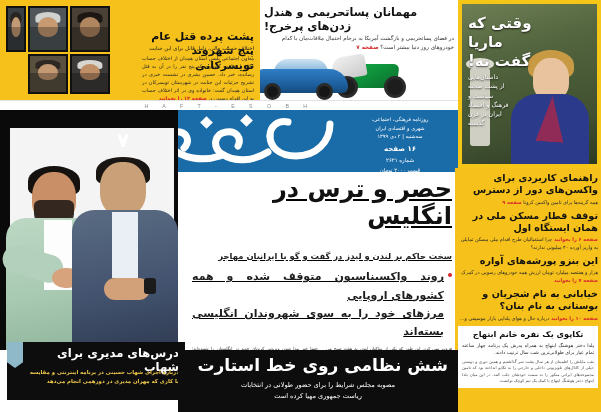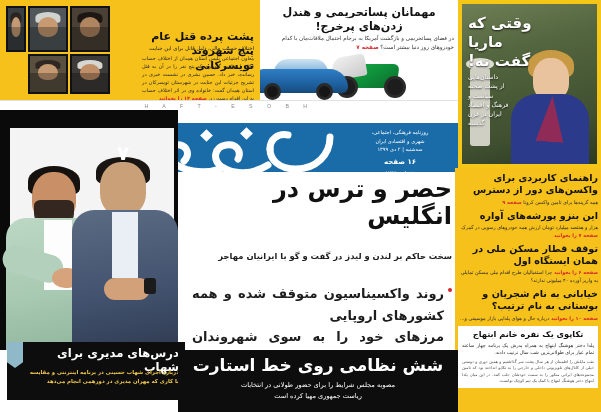--- a/index.html
+++ b/index.html
@@ -72,21 +72,21 @@
   }
 
   
   .topmid {
     position:absolute; top:0; right:143px; width:198px; height:100px;
     background:#ffffff; overflow:hidden;
   }
   .topmid-title {
     position:absolute; top:6px; right:4px; left:4px;
     font-size:11.2px; font-weight:bold; color:#111; line-height:1.25;
-    text-align:center;
+    text-align:left;
   }
   .topmid-sub {
     position:absolute; top:34px; right:4px; left:14px;
     font-size:5.6px; color:#333; line-height:1.55; text-align:right;
   }
   .topmid-more { color:#d6262c; font-weight:bold; }
   .topmid-art { position:absolute; bottom:0; right:0; left:0; height:58px; }
   .moto {
     position:absolute; bottom:2px; right:44px; width:96px; height:48px;
   }
@@ -198,21 +198,21 @@
     display:flex; align-items:center; justify-content:center;
   }
   .latin-bar span {
     font-size:5.2px; letter-spacing:6.5px; color:#8a8a8a;
     direction:ltr; font-family:"Liberation Sans", sans-serif;
   }
 
   
   .masthead {
     position:absolute; top:110px; right:143px; left:0; height:62px;
-    background:#1a6ca8; overflow:hidden;margin-top:13px;
+    background:#1a6ca8; overflow:hidden;
   }
   .mast-logo {
     position:absolute; top:2px; right:116px; width:240px; height:58px;
   }
   .mast-info {
     position:absolute; top:6px; right:6px; width:104px;
     text-align:center; color:#ffffff; line-height:1.5;
   }
   .mast-info .l1 { font-size:5.1px; }
   .mast-info .l2 { font-size:5.1px; margin-top:1px; }
@@ -297,32 +297,32 @@
     background:#d2a079; border-radius:12px;
   }
   .pb-watch {
     position:absolute; top:116px; left:72px; width:12px; height:16px;
     background:#1b1b1b; border-radius:3px;
   }
 
   
   .lead {
     position:absolute; top:172px; right:143px; left:178px; bottom:62px;
-    background:#ffffff; padding:4px 6px 0 14px;
+    background:#ffffff; padding:4px 6px 0 14px;text-decoration:underline;
   }
   .lead-title {
     font-size:24px; font-weight:bold; color:#111;
     text-align:right; line-height:1.12; letter-spacing:-.2px;
   }
   .lead-deck {
     margin-top:6px; font-size:8.4px; font-weight:bold; color:#1d1d1d;
     line-height:1.65; text-align:justify;
   }
   .lead-bullet {
-    margin-top:20px; font-size:13px; font-weight:bold; color:#1d1d1d;
+    margin-top:5px; font-size:11px; font-weight:bold; color:#1d1d1d;
     line-height:1.65; text-align:justify; position:relative;
     padding-right:8px;
   }
   .lead-bullet::before {
     content:""; position:absolute; top:5px; right:0;
     width:4px; height:4px; border-radius:50%; background:#d6262c;
   }
   .lead-cols {
     margin-top:5px; display:flex; gap:8px; direction:rtl;
   }
@@ -384,21 +384,21 @@
     background:#8fb9c9;
     clip-path:polygon(0 0,100% 0,100% 78%,50% 100%,0 78%);
   }
   .bottom-mid {
     position:absolute; bottom:0; right:143px; left:178px; height:62px;
     background:#0d0d0d; overflow:hidden;
   }
   .bm-title {
     position:absolute; top:5px; right:10px; left:10px;
     font-size:17px; font-weight:bold; color:#ffffff;
-    text-align:center; line-height:1.18;
+    line-height:1.18;
   }
   .bm-sub {
     position:absolute; top:30px; right:14px; left:14px;
     font-size:6.6px; color:#ffffff; text-align:center; line-height:1.65;
   }
 </style>
 </head>
 <body>
 
 <div id="page">
@@ -573,37 +573,37 @@
 
     <div class="sb-item">
       <div class="sb-title">راهنمای کاربردی برای واکسن‌های دور از دسترس</div>
       <div class="sb-sub">
         <span>همه گزینه‌ها برای تامین واکسن کرونا</span>
         <span class="sb-more">صفحه ۹</span>
       </div>
     </div>
 
     <div class="sb-item">
+      <div class="sb-title">توقف قطار مسکن ملی در همان ایستگاه اول</div>
+      <div class="sb-sub">
+        <span class="sb-more">صفحه ۶ را بخوانید</span>
+        <span>چرا استقبالیان طرح اقدام ملی مسکن تمایلی به واریز آورده ۴۰ میلیونی ندارند؟</span>
+      </div>
+    </div>
+
+    <div class="sb-item">
       <div class="sb-title">این بنزو پورشه‌های آواره</div>
       <div class="sb-sub">
         <span>هزار و هفتصد میلیارد تومان ارزش همه خودروهای رسوبی در گمرک</span>
         <span class="sb-more">صفحه ۷ را بخوانید</span>
       </div>
     </div>
 
     <div class="sb-item">
-      <div class="sb-title">توقف قطار مسکن ملی در همان ایستگاه اول</div>
-      <div class="sb-sub">
-        <span class="sb-more">صفحه ۶ را بخوانید</span>
-        <span>چرا استقبالیان طرح اقدام ملی مسکن تمایلی به واریز آورده ۴۰ میلیونی ندارند؟</span>
-      </div>
-    </div>
-
-    <div class="sb-item">
-      <div class="sb-title">خیابانی به نام شجریان و بوستانی به نام ترتیب؟</div>
+      <div class="sb-title">خیابانی به نام شجریان و بوستانی به نام بنان؟</div>
       <div class="sb-sub">
         <span class="sb-more">صفحه ۱۰ را بخوانید</span>
         <span>درباره حال و هوای یلدایی بازار موسیقی و...</span>
       </div>
     </div>
 
     <div class="sb-card">
       <div class="sb-card-title">تکاپوی یک نفره خانم ابتهاج</div>
       <div class="sb-card-deck">یلدا دختر هوشنگ ابتهاج به همراه پدرش یک برنامه چهار ساعته تمام عیار برای طولانی‌ترین شب سال ترتیب دادند.</div>
       <div class="sb-card-body">نقب مایلش را اطمینان از هر سال پشت سر گذاشتیم و همین دوری و دوستی خیلی از کانال‌های تلویزیونی داخلی و خارجی را به تکاپو انداخته بود که تامین مجموعه‌های ایرانی منکور را به سمت خودشان جلب کنند. در این میان یلدا ابتهاج دختر هوشنگ ابتهاج با کمک یک تیم کوچک توانست</div>

